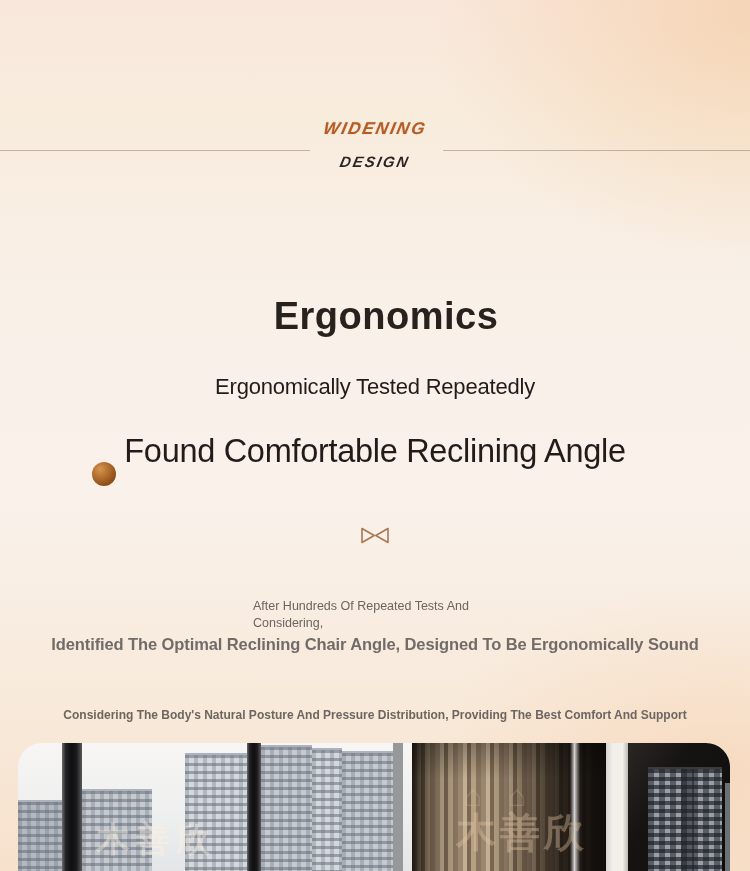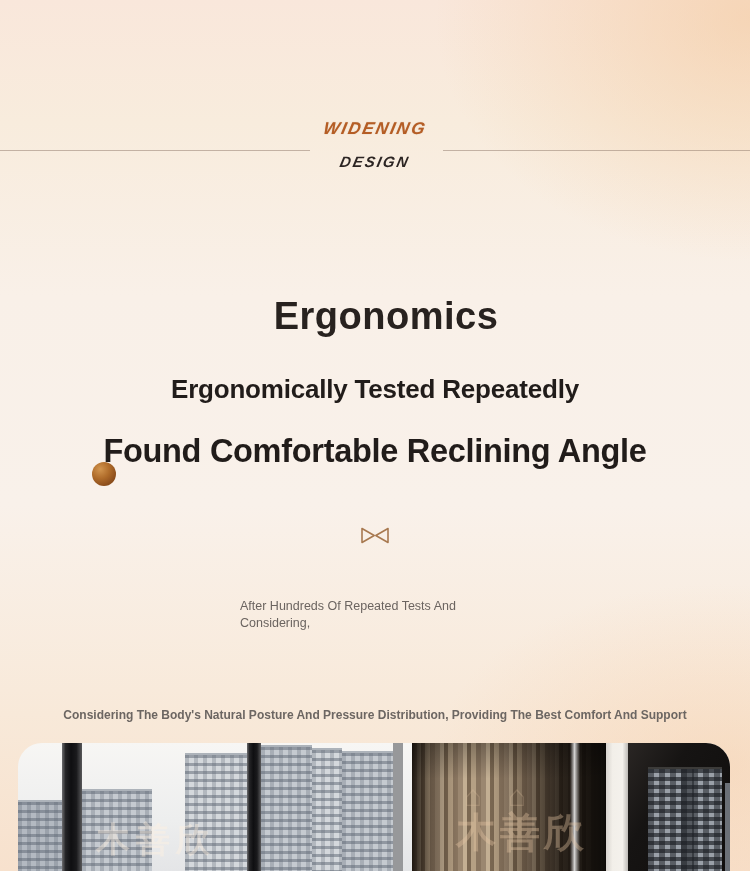--- a/index.html
+++ b/index.html
@@ -19,31 +19,31 @@
   
   .eyebrow{font-style:italic;font-weight:700;letter-spacing:2px;transform:skewX(-12deg);}
   .eyebrow-top{top:119px;font-size:17px;color:#b55d24;text-shadow:0 0 1px rgba(140,60,10,.35);}
   .eyebrow-bottom{top:153px;font-size:15px;color:#2c2523;}
 
   .divider{top:150px;height:1px;background:rgba(152,130,114,.55);}
   .divider-left{left:0;width:310px;}
   .divider-right{left:443px;width:307px;}
 
   .title{top:295px;font-size:38px;font-weight:800;color:#28221f;letter-spacing:.5px;padding-left:11px;}
-  .subtitle{top:374px;font-size:26px;font-weight:700;color:#211c1a;letter-spacing:-.2px;}
-  .headline{top:433px;font-size:32.5px;font-weight:700;color:#211c1a;letter-spacing:-.3px;z-index:2;}
+  .subtitle{top:374px;font-size:22px;font-weight:400;color:#211c1a;letter-spacing:-.2px;}
+  .headline{top:433px;font-size:32.5px;font-weight:400;color:#211c1a;letter-spacing:-.3px;z-index:2;}
 
   .deco-dot{
     left:92px;top:462px;width:24px;height:24px;border-radius:50%;z-index:1;
     background:radial-gradient(circle at 34% 30%, #d2954f 0%, #b06c2a 40%, #8f501d 70%, #744012 100%);
   }
 
   .bowtie-wrap{top:526px;display:flex;justify-content:center;left:0;width:750px;}
 
-  .note{left:240px;top:598px;width:230px;font-size:12.5px;line-height:1.32;color:#6b6460;text-align:left;}
+  .note{left:253px;top:598px;width:230px;font-size:12.5px;line-height:1.32;color:#6b6460;text-align:left;}
   .lead{top:635px;font-size:16.5px;font-weight:700;color:#716c69;letter-spacing:-.1px;}
   .support{top:708px;font-size:12px;font-weight:700;color:#6c6662;}
 
   
   .photo{
     left:18px;top:743px;width:712px;height:128px;
     border-radius:24px 24px 0 0;overflow:hidden;
     background:linear-gradient(180deg,#f7f6f4 0%,#edeeee 60%,#e4e5e7 100%);
   }
   .bldg{
@@ -118,20 +118,21 @@
     <svg width="32" height="19" viewBox="0 0 32 19">
       <path d="M3 2.5 L3 16.5 L15.2 9.5 Z" fill="none" stroke="#a87950" stroke-width="1.6" stroke-linejoin="round"></path>
       <path d="M29 2.5 L29 16.5 L16.8 9.5 Z" fill="none" stroke="#a87950" stroke-width="1.6" stroke-linejoin="round"></path>
     </svg>
   </div>
 
   <div class="abs note">
     <div>After Hundreds Of Repeated Tests And</div>
     <div>Considering,</div>
   </div>
+  <div class="abs center-text lead">Identified The Optimal Reclining Chair Angle, Designed To Be Ergonomically Sound</div>
   <div class="abs center-text support">Considering The Body's Natural Posture And Pressure Distribution, Providing The Best Comfort And Support</div>
 
   <div class="abs photo">
 
     <div class="bldg dark" style="left:0;top:57px;width:44px;"></div>
     <div class="mullion" style="left:44px;width:20px;"></div>
     <div class="bldg" style="left:64px;top:46px;width:70px;"></div>
     <div class="bldg light" style="left:167px;top:10px;width:62px;"></div>
     <div class="mullion" style="left:229px;width:14px;"></div>
     <div class="bldg" style="left:243px;top:2px;width:51px;"></div>

